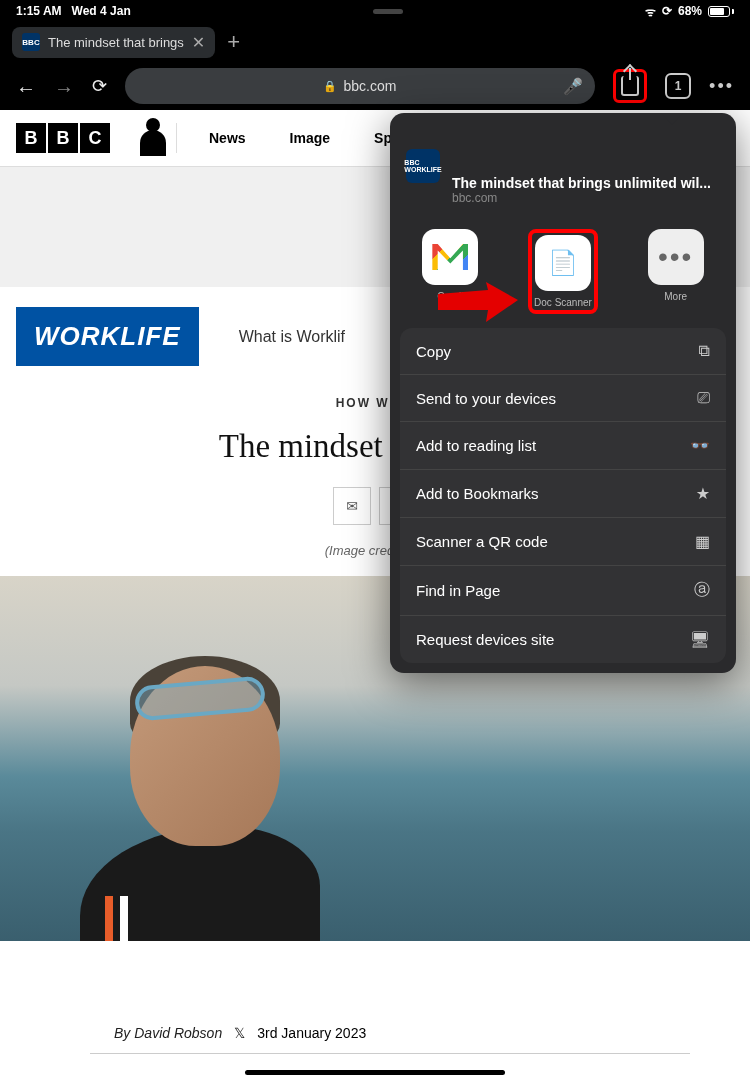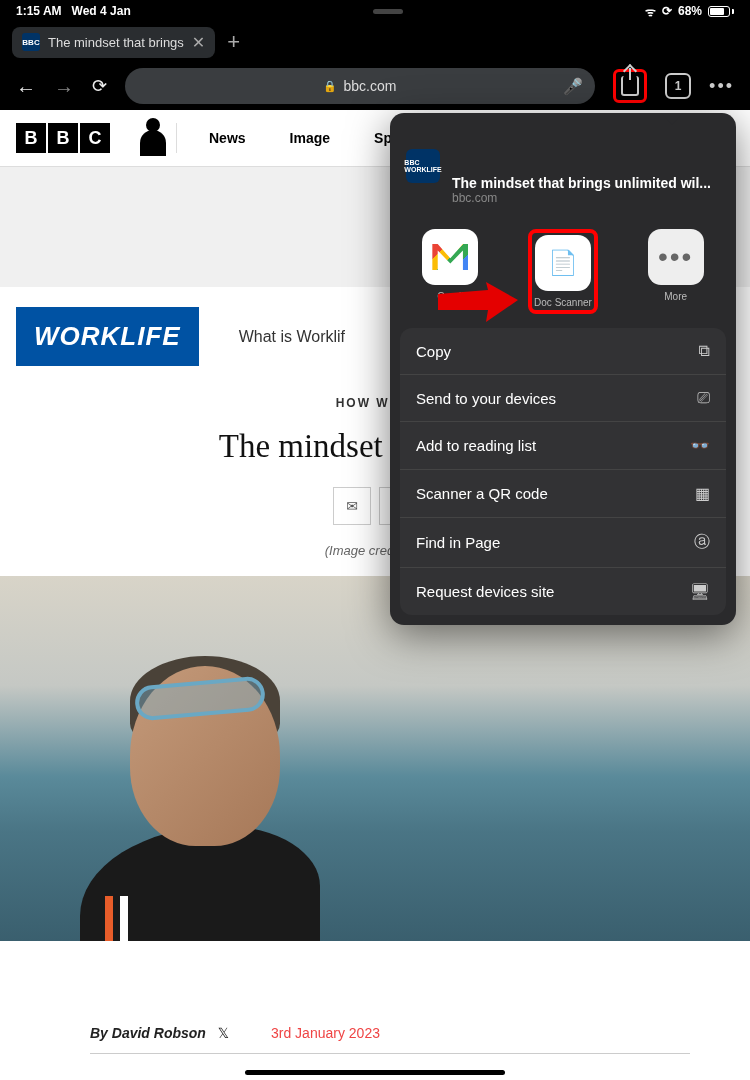--- a/index.html
+++ b/index.html
@@ -49,22 +49,22 @@
 .swimmer{position:absolute;left:80px;top:30px;width:260px;height:340px;}
 .head{width:150px;height:180px;background:linear-gradient(135deg,#c49a7a,#a67858);border-radius:55% 55% 48% 48%;position:absolute;top:60px;left:50px;}
 .hair{width:150px;height:90px;background:#4a4238;border-radius:60% 60% 30% 30%;position:absolute;top:50px;left:50px;}
 .goggles{width:130px;height:35px;border:4px solid #6aa8c4;border-radius:20px;position:absolute;top:75px;left:55px;background:rgba(120,180,210,.4);transform:rotate(-5deg);}
 .wetsuit{width:240px;height:150px;background:#1a1a1a;position:absolute;bottom:-30px;left:0;border-radius:60% 40% 0 0;}
 .stripe{position:absolute;width:8px;height:100px;bottom:-20px;}
 .s1{left:25px;background:#e85d2a;}
 .s2{left:40px;background:#fff;}
 .article-body{position:absolute;bottom:0;left:80px;width:620px;background:#fff;padding:22px 10px 10px;}
 .byline{font-size:14px;color:#222;}
-.byline b{font-style:italic;font-weight:bold;}
-.pub-date{color:#ef4444;margin-left:38px;}
+.byline b{font-style:italic;font-weight:normal;margin-left:24px;}
+.pub-date{color:#000000;margin-left:8px;}
 .byline-hr{border:none;border-top:1px solid #ccc;margin:12px 0 16px;}
 .lede{font-size:22px;line-height:1.4;color:#222;font-family:Georgia,serif;}
 .home-indicator{position:absolute;bottom:5px;left:50%;transform:translateX(-50%);width:260px;height:5px;background:#000;border-radius:3px;}
 .share-sheet{position:absolute;top:113px;right:14px;width:346px;background:#2a2a2c;border-radius:14px;overflow:hidden;box-shadow:0 10px 40px rgba(0,0,0,.5);}
 .share-sheet::before{content:"";position:absolute;top:-8px;right:56px;width:16px;height:16px;background:#2a2a2c;transform:rotate(45deg);}
 .share-header{display:flex;align-items:center;padding:14px 16px;gap:12px;}
 .share-fav{width:34px;height:34px;background:#036;border-radius:6px;display:flex;align-items:center;justify-content:center;flex-direction:column;font-size:7px;color:#fff;font-weight:bold;}
 .share-title{color:#fff;font-size:14px;font-weight:600;margin-top:48px;}
 .share-sub{color:#888;font-size:12px;}
 .app-row{display:flex;padding:10px 6px 14px;gap:4px;justify-content:space-around;}
@@ -233,20 +233,24 @@
       </div>
     <div class="action-item">
         <span>Send to your devices</span>
         <span class="action-icon">⎚</span>
       </div>
     <div class="action-item">
         <span>Add to reading list</span>
         <span class="action-icon">👓</span>
       </div>
     <div class="action-item">
+        <span>Add to Bookmarks</span>
+        <span class="action-icon">★</span>
+      </div>
+    <div class="action-item">
         <span>Scanner a QR code</span>
         <span class="action-icon">▦</span>
       </div>
     <div class="action-item">
         <span>Find in Page</span>
         <span class="action-icon">ⓐ</span>
       </div>
     <div class="action-item">
         <span>Request devices site</span>
         <span class="action-icon">🖥</span>

